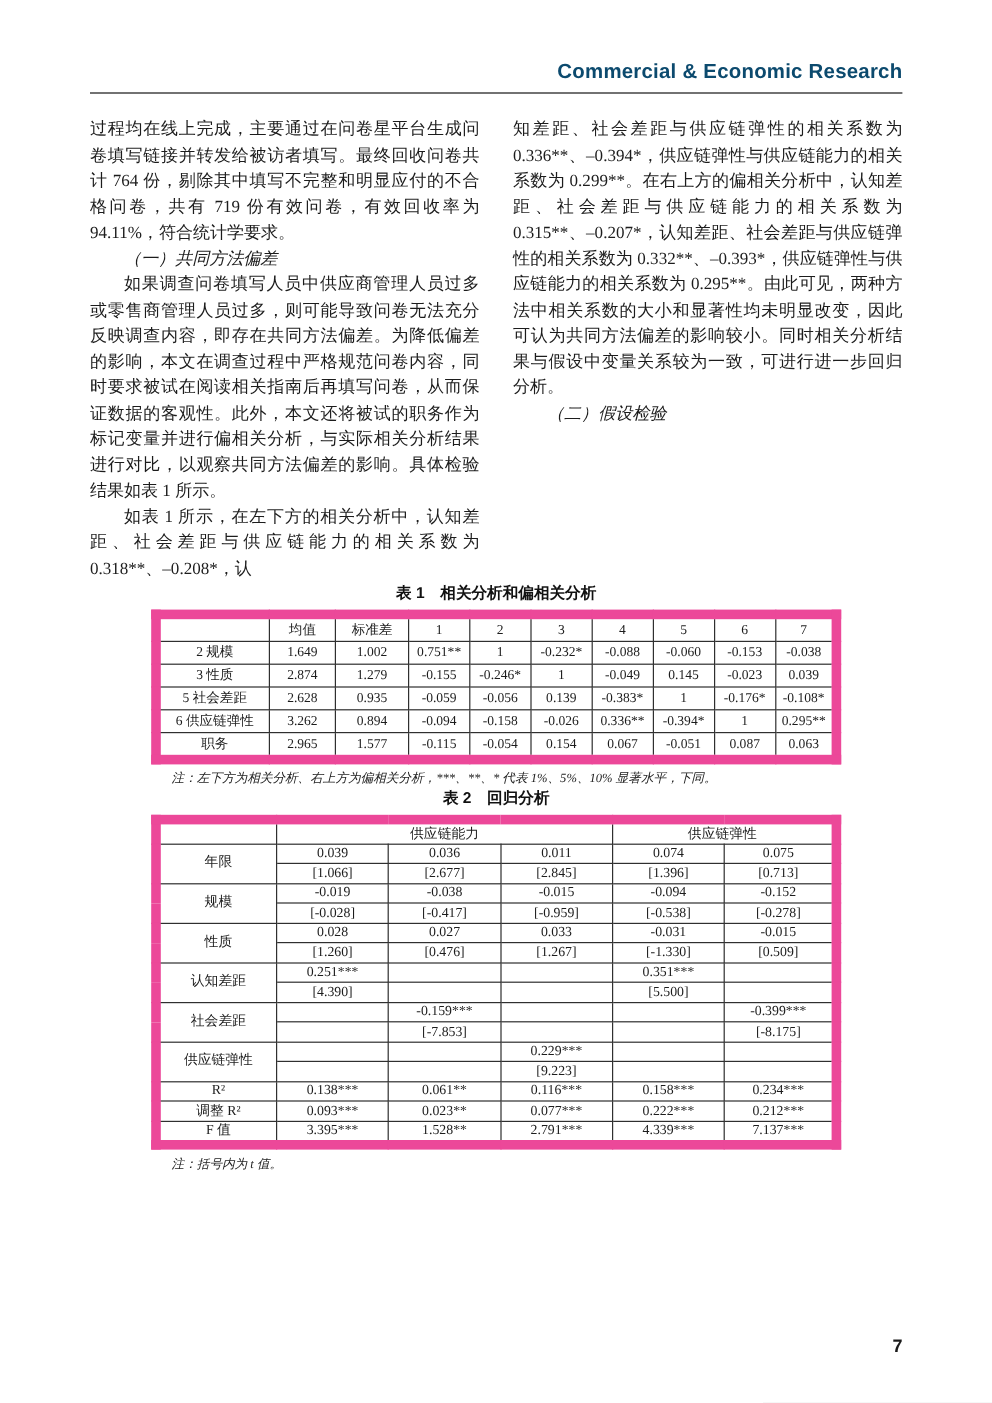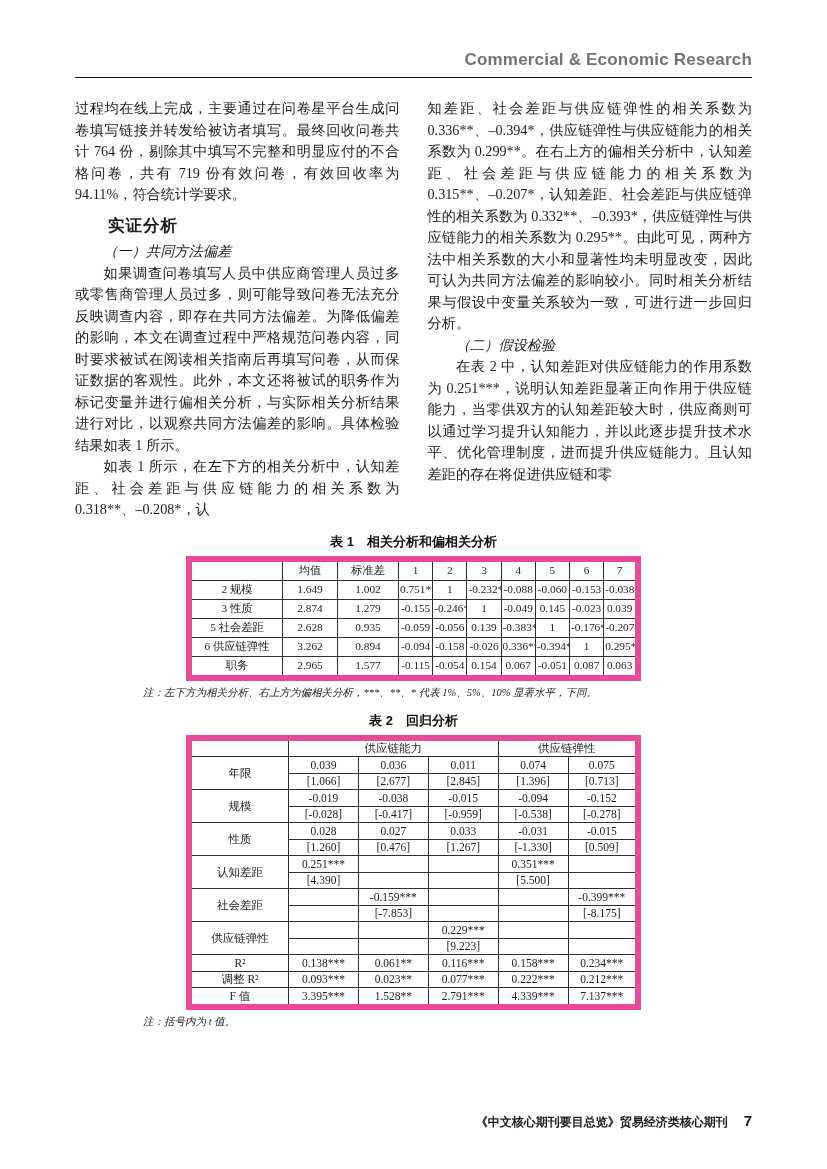--- a/index.html
+++ b/index.html
@@ -4,41 +4,41 @@
 <style>
   html,body{margin:0;padding:0;background:#e8e8e8;}
   .page{
     position:relative;width:827px;height:1169px;margin:0 auto;background:#ffffff;
     font-family:"Liberation Serif","DejaVu Serif",serif;color:#1c1c1c;overflow:hidden;
   }
   
   .masthead{
     padding:50px 75px 0 0;text-align:right;
     font-family:"Liberation Sans","DejaVu Sans",sans-serif;
-    font-size:17px;font-weight:600;color:#737373;letter-spacing:.2px;
+    font-size:17px;font-weight:600;color:#0c4a6e;letter-spacing:.2px;
   }
   .rule{margin:7px 75px 0 75px;border-top:1.7px solid #161616;}
   
   .columns{margin:20px 75px 0 75px;display:flex;gap:28px;}
   .col{flex:1 1 0;text-align:justify;font-size:14.2px;line-height:21.5px;}
   .col p{margin:0;text-indent:2em;}
   .col p.noindent{text-indent:0;}
   .section-heading{
     font-family:"Liberation Sans","DejaVu Sans",sans-serif;
     font-size:16.5px;font-weight:700;margin:9px 0 5px 0;padding-left:2em;letter-spacing:1px;
   }
   .kai{font-style:italic;}
   
   .tbl-title{
     text-align:center;font-family:"Liberation Sans","DejaVu Sans",sans-serif;
-    font-weight:700;font-size:13px;margin-top:12px;color:#111;
+    font-weight:700;font-size:13px;color:#111;
   }
   table.paper{
-    width:455px;margin:5px auto 0 auto;border-collapse:collapse;
-    border:6px solid #ec4899;table-layout:fixed;color:#1c1c1c;
+    width:575px;margin:5px auto 0 auto;border-collapse:collapse;
+    border:8px solid #ec4899;table-layout:fixed;color:#1c1c1c;
   }
   table.paper th,table.paper td{
     border:1px solid #2f2f2f;text-align:center;vertical-align:middle;
     font-weight:400;overflow:hidden;white-space:nowrap;
   }
   table.t1{font-size:11.3px;}
   table.t1 th,table.t1 td{padding:2.5px 1px;line-height:13px;}
   table.t1 tr > *:nth-child(1){width:88px;}
   table.t1 tr > *:nth-child(2){width:52px;}
   table.t1 tr > *:nth-child(3){width:58px;}
@@ -62,29 +62,27 @@
 <body>
 
 <div class="page">
 
   <div class="masthead">Commercial &amp; Economic Research</div>
   <div class="rule"></div>
 
   <div class="columns">
     <div class="col">
       <p class="noindent">过程均在线上完成，主要通过在问卷星平台生成问卷填写链接并转发给被访者填写。最终回收问卷共计 764 份，剔除其中填写不完整和明显应付的不合格问卷，共有 719 份有效问卷，有效回收率为 94.11%，符合统计学要求。</p>
-      <div class="section-heading">实证分析</div>
       <p class="kai">（一）共同方法偏差</p>
       <p>如果调查问卷填写人员中供应商管理人员过多或零售商管理人员过多，则可能导致问卷无法充分反映调查内容，即存在共同方法偏差。为降低偏差的影响，本文在调查过程中严格规范问卷内容，同时要求被试在阅读相关指南后再填写问卷，从而保证数据的客观性。此外，本文还将被试的职务作为标记变量并进行偏相关分析，与实际相关分析结果进行对比，以观察共同方法偏差的影响。具体检验结果如表 1 所示。</p>
       <p>如表 1 所示，在左下方的相关分析中，认知差距、社会差距与供应链能力的相关系数为 0.318**、–0.208*，认</p>
     </div>
     <div class="col">
       <p class="noindent">知差距、社会差距与供应链弹性的相关系数为 0.336**、–0.394*，供应链弹性与供应链能力的相关系数为 0.299**。在右上方的偏相关分析中，认知差距、社会差距与供应链能力的相关系数为 0.315**、–0.207*，认知差距、社会差距与供应链弹性的相关系数为 0.332**、–0.393*，供应链弹性与供应链能力的相关系数为 0.295**。由此可见，两种方法中相关系数的大小和显著性均未明显改变，因此可认为共同方法偏差的影响较小。同时相关分析结果与假设中变量关系较为一致，可进行进一步回归分析。</p>
       <p class="kai">（二）假设检验</p>
-      <p>在表 2 中，认知差距对供应链能力的作用系数为 0.251***，说明认知差距显著正向作用于供应链能力，当零供双方的认知差距较大时，供应商则可以通过学习提升认知能力，并以此逐步提升技术水平、优化管理制度，进而提升供应链能力。且认知差距的存在将促进供应链和零</p>
     </div>
   </div>
 
   <div class="tbl-title">表 1　相关分析和偏相关分析</div>
   <table class="paper t1">
     <thead>
         <tr>
           <th></th>
           <th>均值</th>
           <th>标准差</th>
@@ -125,21 +123,21 @@
         <tr>
           <th>5 社会差距</th>
           <td>2.628</td>
           <td>0.935</td>
           <td>-0.059</td>
           <td>-0.056</td>
           <td>0.139</td>
           <td>-0.383*</td>
           <td>1</td>
           <td>-0.176*</td>
-          <td>-0.207*</td>
+          <td>-0.108*</td>
         </tr>
         <tr>
           <th>6 供应链弹性</th>
           <td>3.262</td>
           <td>0.894</td>
           <td>-0.094</td>
           <td>-0.158</td>
           <td>-0.026</td>
           <td>0.336**</td>
           <td>-0.394*</td>
@@ -284,17 +282,16 @@
           <td>1.528**</td>
           <td>2.791***</td>
           <td>4.339***</td>
           <td>7.137***</td>
         </tr>
       </tbody>
   </table>
   <div class="tbl-note">注：括号内为 t 值。</div>
 
   <div class="footer">
-    <span>《中文核心期刊要目总览》贸易经济类核心期刊</span>
     <span class="pagenum">7</span>
   </div>
 
 </div>
 
 </body></html>

